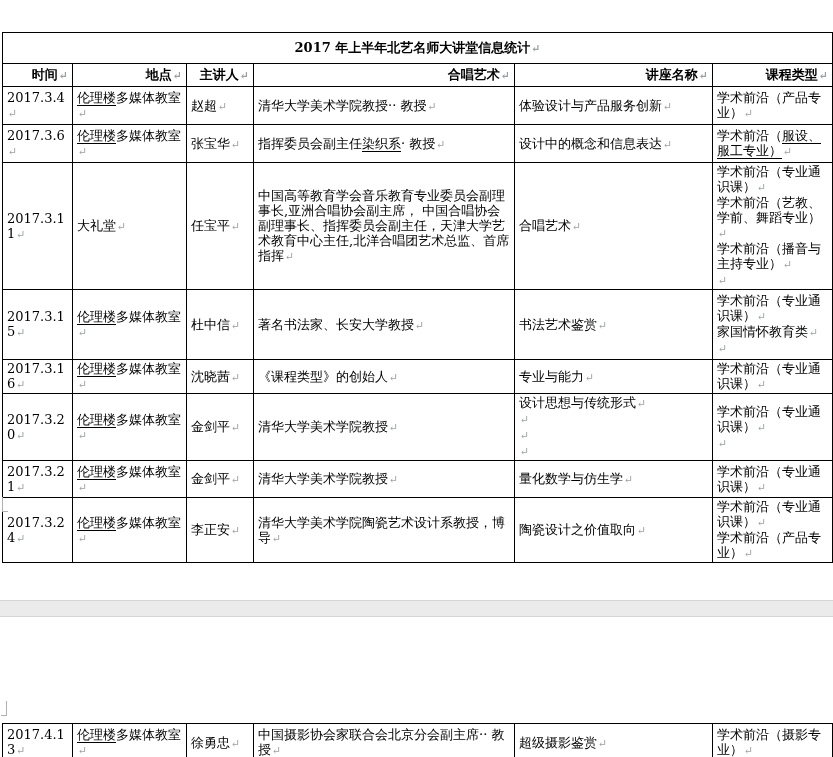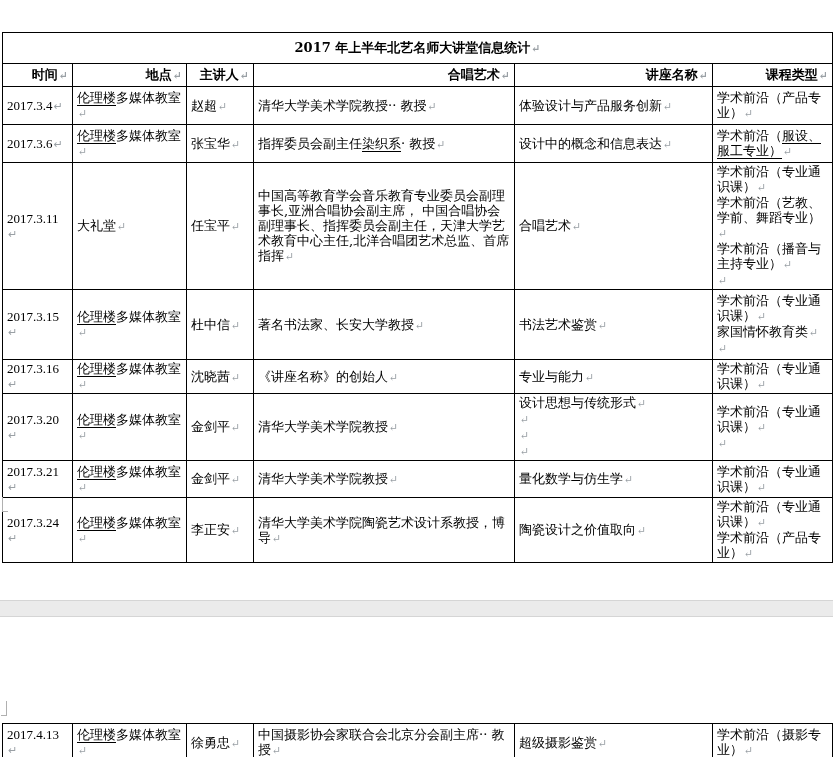--- a/index.html
+++ b/index.html
@@ -23,21 +23,21 @@
     overflow:hidden;
     word-break:break-all;
   }
   .title-cell{
     font-size:17px;font-weight:bold;text-align:center;height:28px;
   }
   .hdr{
     font-weight:bold;text-align:right;font-size:14px;height:20px;
     padding:0 2px;
   }
-  .c-date{font-size:12.5px;padding-left:5px;font-family:Liberation Serif, serif;}
+  .c-date{font-size:12.5px;padding-left:5px;}
   .c-loc{padding-left:6px;padding-right:5px;}
   .c-spk{}
   .c-course{padding:1px 2px;font-size:12.5px;}
   .para{min-height:15px;}
   .pmark{color:#9aa0a5;font-size:11px;padding-left:1px;}
   .spell{
     text-decoration-line:underline;
     text-decoration-style:wavy;
     text-decoration-color:#4a7ec0;
     text-decoration-thickness:1px;
@@ -169,21 +169,21 @@
         <td class="c-date">
           <div class="para"><span>2017.3.16</span><span class="pmark">↵</span></div>
         </td>
         <td class="c-loc">
           <div class="para"><span class="spell">伦理楼</span><span>多媒体教室</span><span class="pmark">↵</span></div>
         </td>
         <td class="c-spk">
           <div class="para"><span>沈晓茜</span><span class="pmark">↵</span></div>
         </td>
         <td>
-          <div class="para"><span>《讲座名称》的创始人</span><span class="pmark">↵</span></div>
+          <div class="para"><span>《课程类型》的创始人</span><span class="pmark">↵</span></div>
         </td>
         <td>
           <div class="para"><span>专业与能力</span><span class="pmark">↵</span></div>
         </td>
         <td class="c-course">
           <div class="para"><span>学术前沿（专业通识课）</span><span class="pmark">↵</span></div>
         </td>
       </tr>
       <tr style="height: 61px;">
         <td class="c-date">

